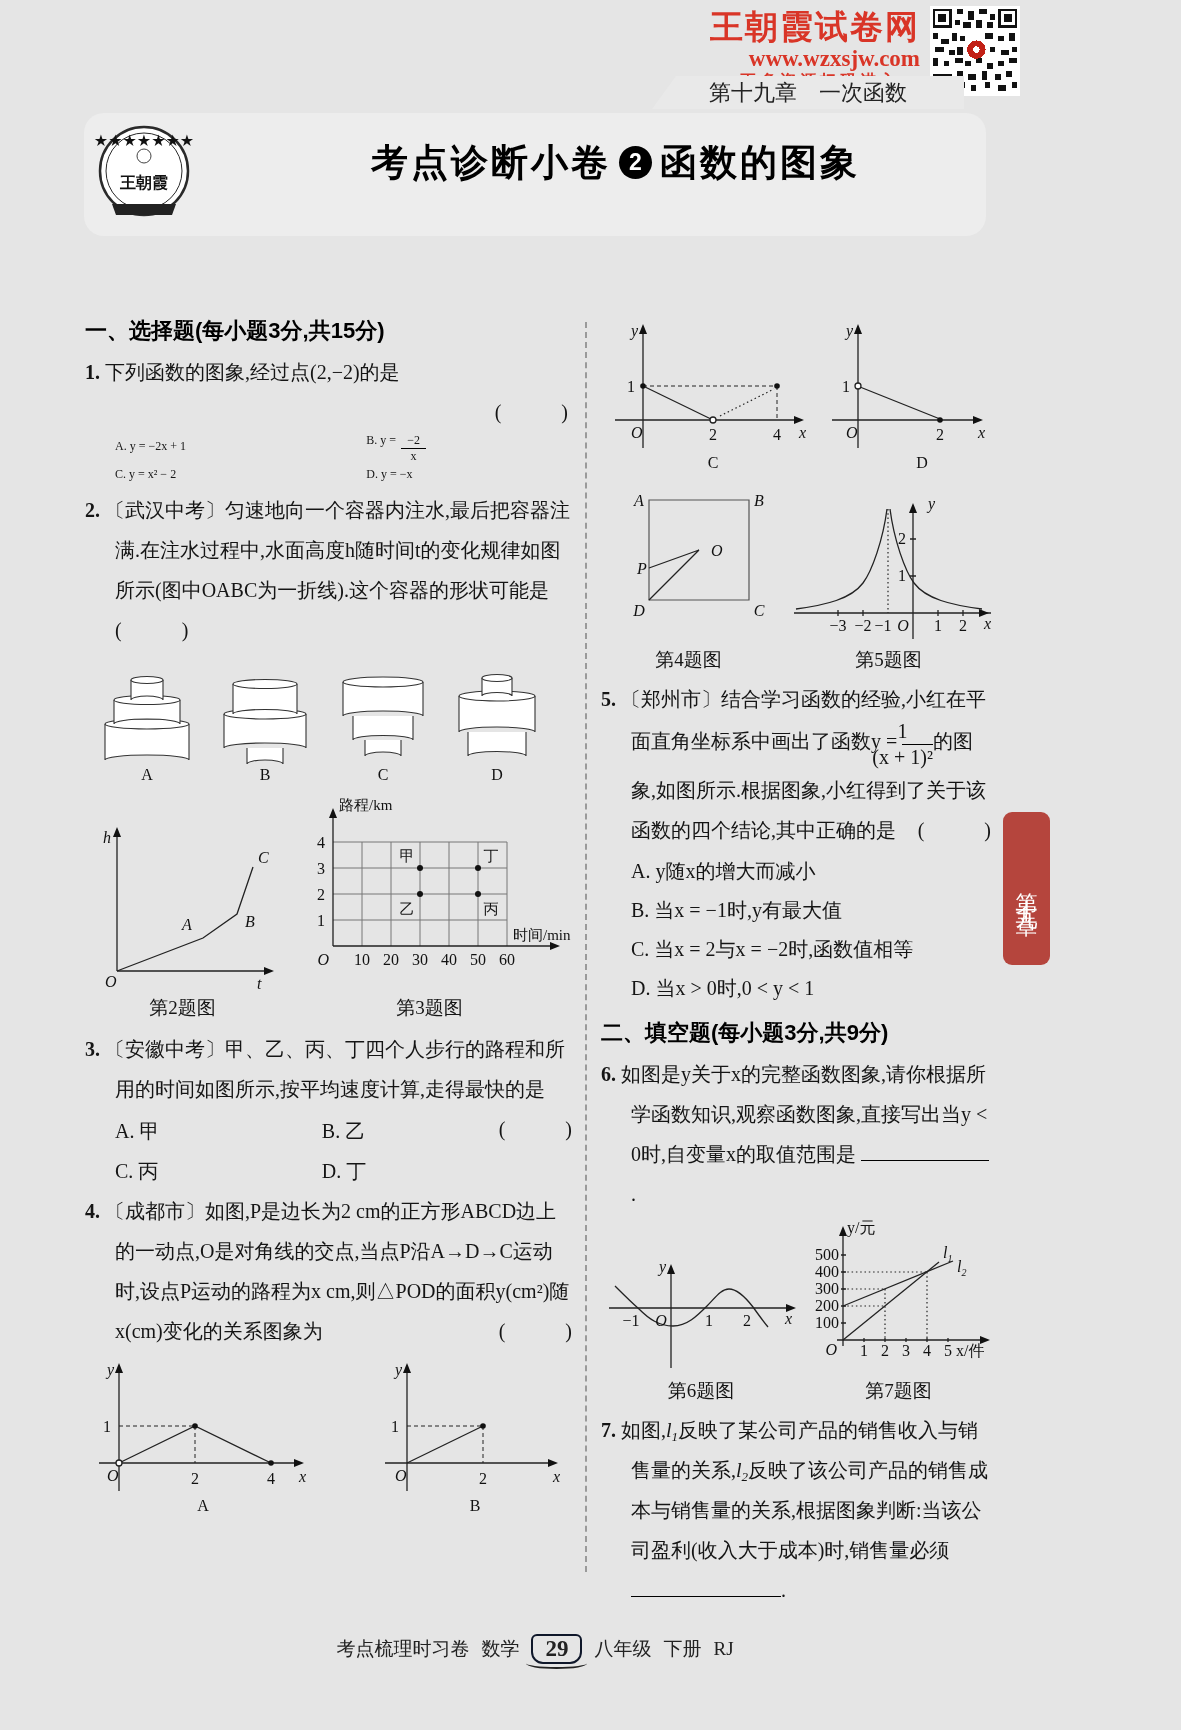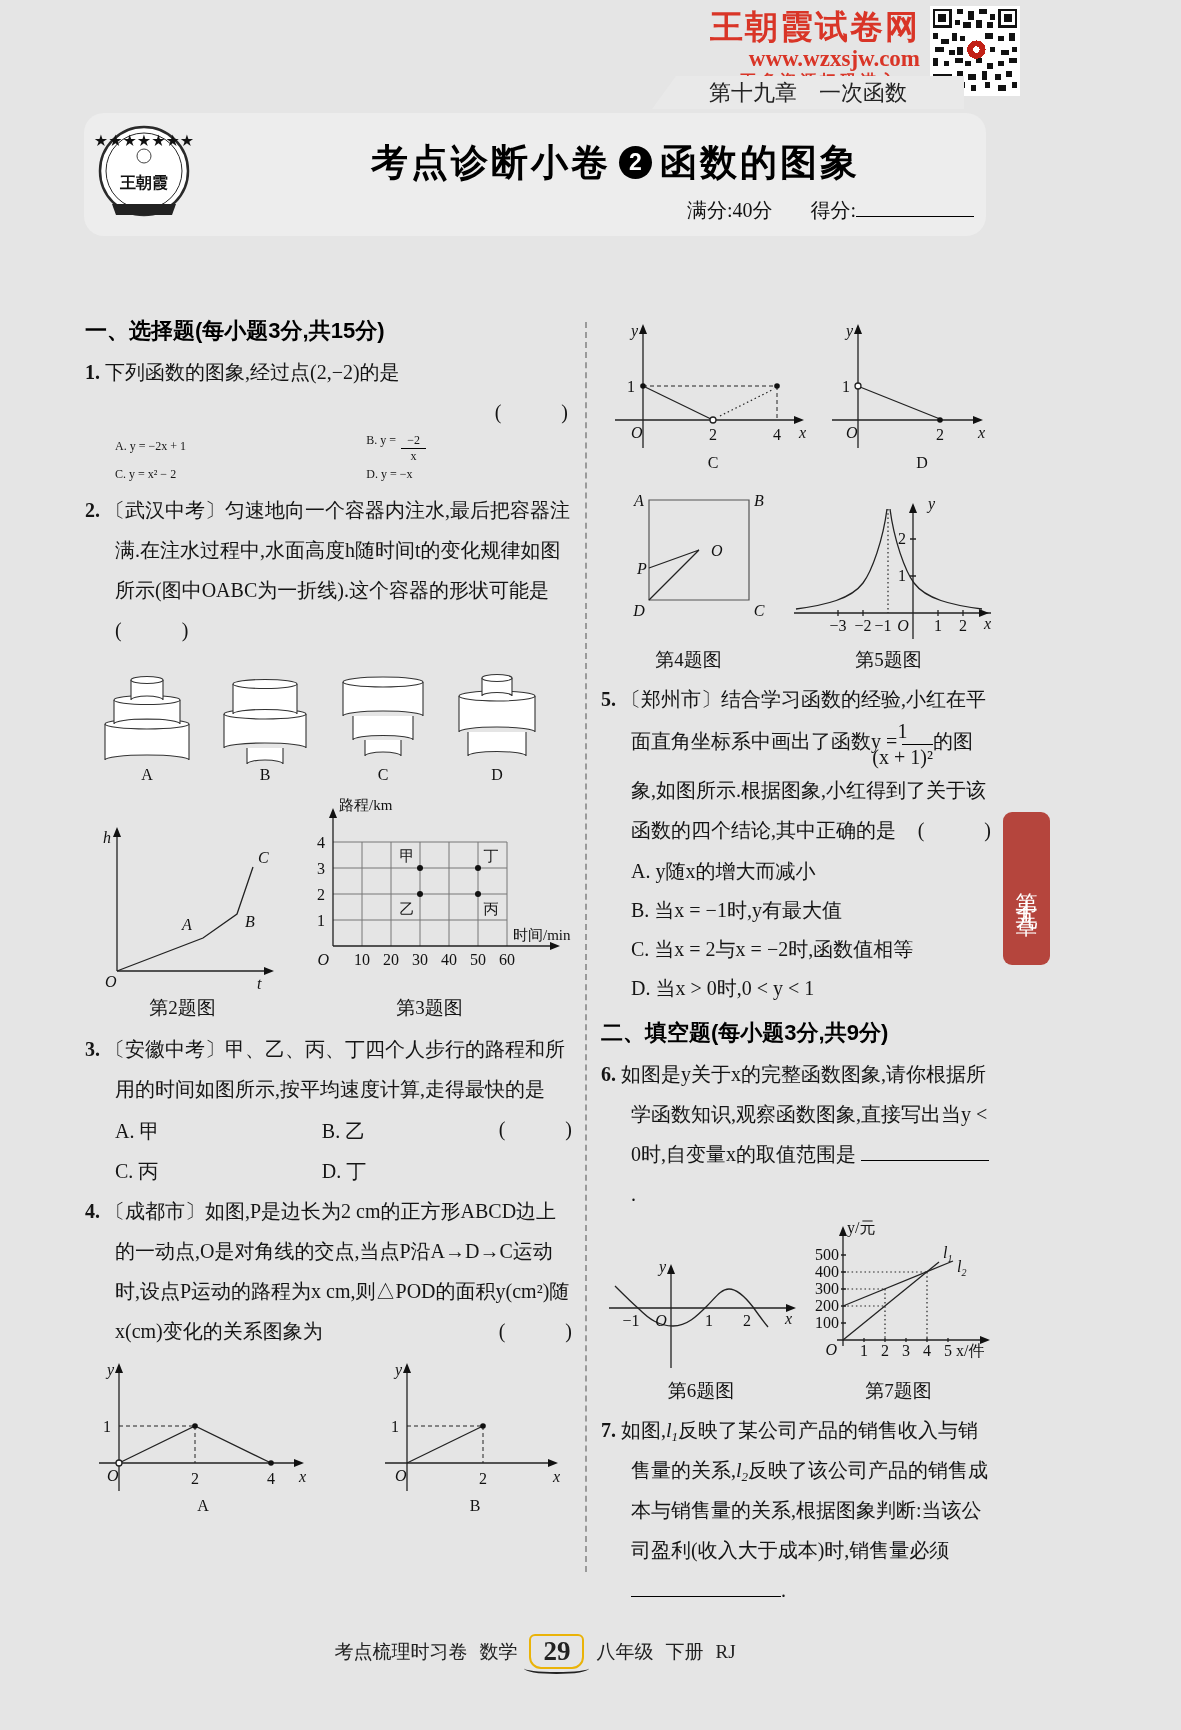--- a/index.html
+++ b/index.html
@@ -62,21 +62,21 @@
   .dot3{stroke:#222;stroke-width:1.2;stroke-dasharray:1.5 2.8;fill:none;}
   .fillb{fill:#111;stroke:none;}
   .wfill{fill:#fff;stroke:#333;stroke-width:1.1;}
 
   .side-tab{position:absolute;top:812px;left:1003px;width:47px;height:153px;background:#b5453d;color:#fff;
             border-radius:9px;display:flex;align-items:center;justify-content:center;
             writing-mode:vertical-rl;font-size:22px;letter-spacing:7px;font-family:"Liberation Sans",sans-serif;}
 
   .footer{position:absolute;top:1634px;left:85px;width:900px;display:flex;justify-content:center;align-items:center;gap:12px;
           font-size:19px;color:#222;}
-  .page-badge{font-size:27px;font-weight:bold;border:2px solid #eab308;border-radius:6px 6px 12px 12px;padding:0 12px;position:relative;}
+  .page-badge{font-size:23px;font-weight:bold;border:2px solid #0f172a;border-radius:6px 6px 12px 12px;padding:0 12px;position:relative;}
   .page-badge::after{content:"";position:absolute;left:-7px;right:-7px;bottom:-7px;height:9px;
                      border-bottom:2px solid #222;border-radius:50%;}
 </style>
 </head>
 <body>
 
 <div class="page">
 
   <div class="brand">
     <div class="brand-name">王朝霞试卷网</div>
@@ -146,25 +146,20 @@
     <circle cx="52" cy="55" r="44" fill="#fff" stroke="#2a2a2a" stroke-width="2.5"></circle>
     <circle cx="52" cy="55" r="38" fill="#fff" stroke="#2a2a2a" stroke-width="1"></circle>
     <text x="52" y="30" text-anchor="middle" font-size="11">★★★★★★★</text>
     <circle cx="52" cy="40" r="7" fill="none" stroke="#444" stroke-width="1"></circle>
     <text x="52" y="72" text-anchor="middle" font-size="22" font-weight="bold">王朝霞</text>
     <path d="M20 88 L84 88 L80 99 L24 99 Z" fill="#222"></path>
   </svg>
   <div class="main-title hei">
     <span>考点诊断小卷</span><span class="circle-num">2</span><span>函数的图象</span>
   </div>
-  <div class="score-line">
-    <span>满分:40分</span>
-    <span style="display:inline-block;width:28px;"></span>
-    <span>得分:</span><span class="blank" style="width:118px;"></span>
-  </div>
 
 
   <div class="divider"></div>
 
   <div class="col-left">
 
     <h3 class="sec-head hei">一、选择题(每小题3分,共15分)</h3>
 
     <p class="prob"><span class="pnum">1.</span> <span>下列函数的图象,经过点(2,−2)的是</span></p>
     <div class="paren-line">(　　　)</div>

